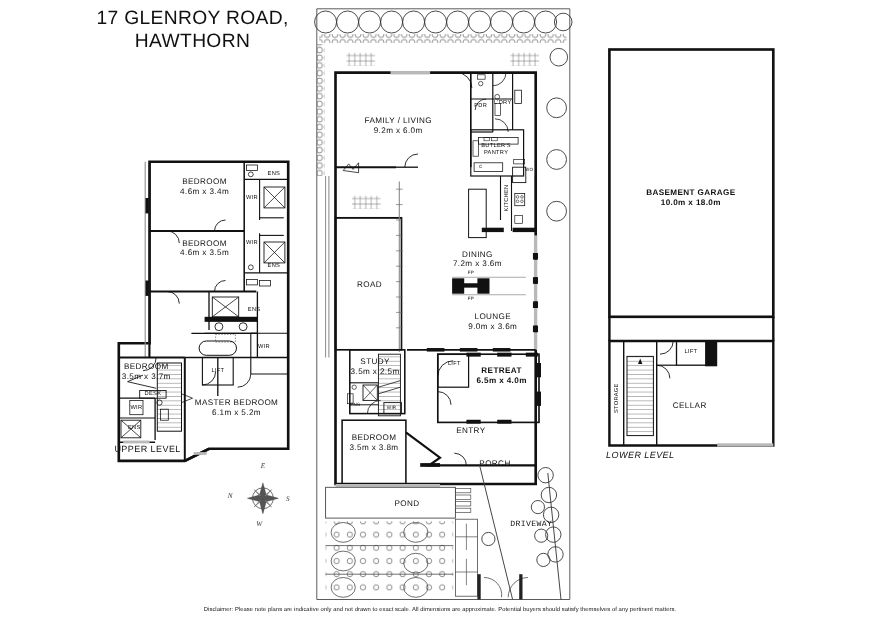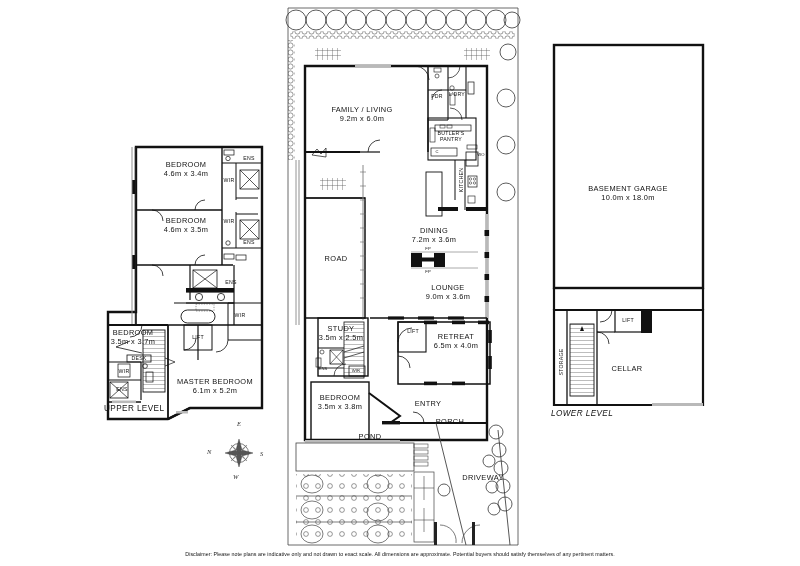--- a/index.html
+++ b/index.html
@@ -74,20 +74,22 @@
     font-style: italic;
     font-family: "Liberation Serif", serif;
     color: #333;
   }
 </style>
 </head>
 <body>
 
 <div id="plan-root">
 
+  <div class="ttl">17 GLENROY ROAD,
+HAWTHORN</div>
 
   <svg class="plan" viewBox="0 0 800 566">
     <defs>
       <pattern id="hedge" width="7" height="7" patternUnits="userSpaceOnUse">
         <circle cx="3.5" cy="3.5" r="2.6" fill="none" stroke="#333" stroke-width="0.5"></circle>
       </pattern>
       <pattern id="paving" width="12" height="12" patternUnits="userSpaceOnUse">
         <circle cx="6" cy="6" r="2.4" fill="none" stroke="#444" stroke-width="0.55"></circle>
       </pattern>
       <pattern id="shrub" width="5" height="5" patternUnits="userSpaceOnUse">
@@ -420,21 +422,21 @@
       <rect x="652" y="403" width="51" height="3" fill="#b9b9b9"></rect>
     </g>
   </svg>
 
   <div class="lbl room" style="left:186px; top:170px;">BEDROOM
 4.6m x 3.4m</div>
   <div class="lbl room" style="left:186px; top:226px;">BEDROOM
 4.6m x 3.5m</div>
   <div class="lbl room" style="left:133px; top:338px;">BEDROOM
 3.5m x 3.7m</div>
-  <div class="lbl room" style="left:215px; top:371px;margin-top:16px;">MASTER BEDROOM
+  <div class="lbl room" style="left:215px; top:371px;">MASTER BEDROOM
 6.1m x 5.2m</div>
   <div class="lbl small" style="left:249px; top:158px;">ENS</div>
   <div class="lbl small" style="left:249px; top:242px;">ENS</div>
   <div class="lbl small" style="left:231px; top:282px;">ENS</div>
   <div class="lbl small" style="left:122px; top:389px;">ENS</div>
   <div class="lbl small" style="left:229px; top:180px;">WIR</div>
   <div class="lbl small" style="left:229px; top:221px;">WIR</div>
   <div class="lbl small" style="left:240px; top:315px;">WIR</div>
   <div class="lbl small" style="left:124px; top:371px;">WIR</div>
   <div class="lbl small" style="left:198px; top:337px;">LIFT</div>
@@ -442,43 +444,43 @@
   <div class="lbl level" style="left:104px; top:409px;">UPPER LEVEL</div>
 
   <div class="lbl room" style="left:362px; top:115px;">FAMILY / LIVING
 9.2m x 6.0m</div>
   <div class="lbl room" style="left:434px; top:236px;">DINING
 7.2m x 3.6m</div>
   <div class="lbl room" style="left:422px; top:293px;margin-left:26px;">LOUNGE
 9.0m x 3.6m</div>
   <div class="lbl room" style="left:341px; top:334px;">STUDY
 3.5m x 2.5m</div>
-  <div class="lbl room" style="left:456px; top:342px;">RETREAT
+  <div class="lbl room" style="left:456px; top:342px;font-weight:bold;">RETREAT
 6.5m x 4.0m</div>
   <div class="lbl room" style="left:340px; top:403px;">BEDROOM
 3.5m x 3.8m</div>
   <div class="lbl room" style="left:336px; top:259px;">ROAD</div>
-  <div class="lbl room" style="left:358px; top:437px;padding-left:24px;">POND</div>
+  <div class="lbl room" style="left:358px; top:458px;padding-left:24px;">POND</div>
   <div class="lbl room" style="left:410px; top:422px;margin-left:40px;">PORCH</div>
-  <div class="lbl room" style="left:428px; top:404px;">ENTRY</div>
-  <div class="lbl room" style="left:483px; top:478px;">DRIVEWAY</div>
+  <div class="lbl room" style="left:428px; top:392px;">ENTRY</div>
+  <div class="lbl room" style="left:483px; top:478px;font-family:Liberation Mono, monospace;">DRIVEWAY</div>
   <div class="lbl small vert" style="left:461px; top:180px;">KITCHEN</div>
   <div class="lbl small" style="left:451px; top:136px;">BUTLER'S
 PANTRY</div>
   <div class="lbl small" style="left:437px; top:96px;">PDR</div>
   <div class="lbl small" style="left:457px; top:94px;">L'DRY</div>
   <div class="lbl tiny" style="left:481px; top:155px;">WO</div>
   <div class="lbl tiny" style="left:437px; top:152px;">C</div>
   <div class="lbl tiny" style="left:428px; top:249px;">FP</div>
   <div class="lbl tiny" style="left:428px; top:272px;">FP</div>
   <div class="lbl small" style="left:413px; top:331px;">LIFT</div>
   <div class="lbl tiny" style="left:323px; top:369px;">ENS</div>
   <div class="lbl tiny" style="left:356px; top:371px;">WIR</div>
 
-  <div class="lbl room" style="left:628px; top:194px;">BASEMENT GARAGE
+  <div class="lbl room" style="left:628px; top:180px;font-weight:bold;">BASEMENT GARAGE
 10.0m x 18.0m</div>
   <div class="lbl room" style="left:627px; top:369px;">CELLAR</div>
   <div class="lbl small vert" style="left:561px; top:362px;">STORAGE</div>
   <div class="lbl small" style="left:628px; top:320px;">LIFT</div>
   <div class="lbl level" style="left:551px; top:414px;font-style:italic;">LOWER LEVEL</div>
 
   <div class="compass">
     <svg viewBox="0 0 62 62" width="62" height="62">
       <g transform="translate(31,31)">
         <circle r="9.5" fill="none" stroke="#444" stroke-width="0.7"></circle>

